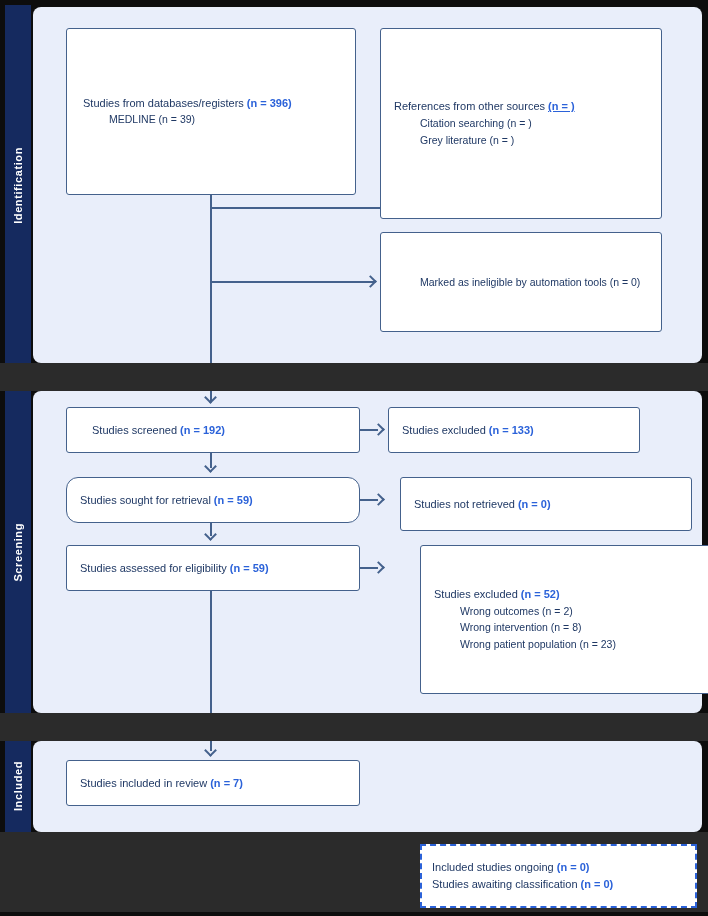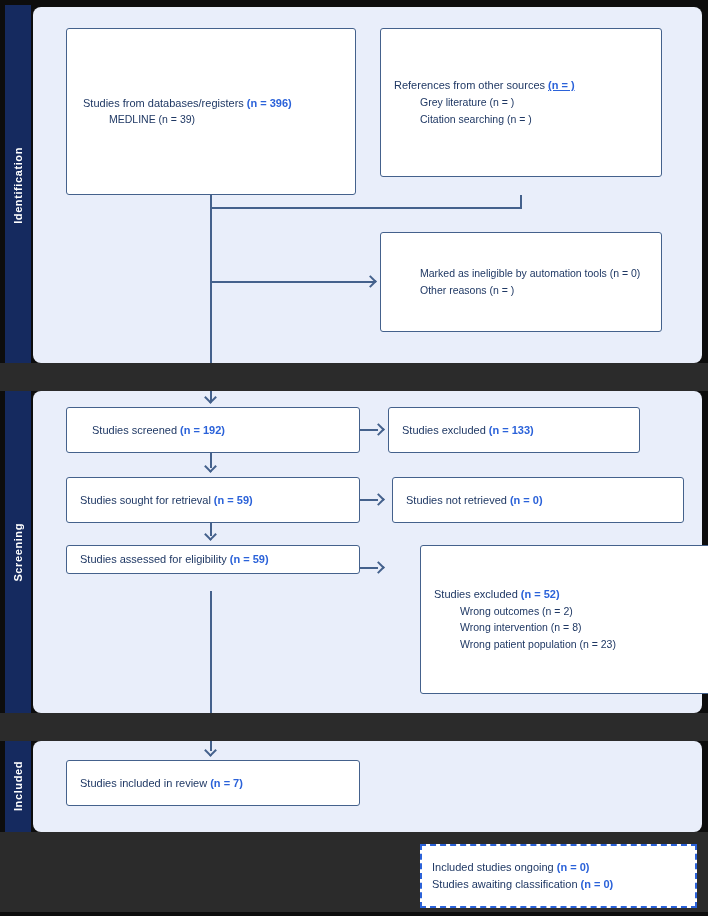--- a/index.html
+++ b/index.html
@@ -82,56 +82,55 @@
   <div class="sep" style="top:713px;height:28px;"></div>
   <div class="sep" style="top:832px;height:80px;"></div>
 
   <div class="box" style="left:66px;top:28px;width:290px;height:167px;padding-left:16px;">
     <div class="line">
       <span>Studies from databases/registers</span><span class="n">(n = 396)</span>
     </div>
     <div class="sub">MEDLINE (n = 39)</div>
   </div>
 
-  <div class="box" style="left:380px;top:28px;width:282px;height:149px;">
+  <div class="box" style="left:380px;top:28px;width:282px;height:191px;">
     <div class="line">
       <span>References from other sources</span><span class="n u">(n = )</span>
     </div>
+    <div class="sub">Citation searching (n = )</div>
     <div class="sub">Grey literature (n = )</div>
-    <div class="sub">Citation searching (n = )</div>
   </div>
 
   <div class="box" style="left:380px;top:232px;width:282px;height:100px;">
     <div class="sub">Marked as ineligible by automation tools (n = 0)</div>
-    <div class="sub">Other reasons (n = )</div>
   </div>
 
   <div class="box" style="left:66px;top:407px;width:294px;height:46px;padding-left:25px;">
     <div class="line">
       <span>Studies screened</span><span class="n">(n = 192)</span>
     </div>
   </div>
   <div class="box" style="left:388px;top:407px;width:252px;height:46px;">
     <div class="line">
       <span>Studies excluded</span><span class="n">(n = 133)</span>
     </div>
   </div>
 
-  <div class="box" style="left:66px;top:477px;width:294px;height:46px;">
+  <div class="box" style="left:66px;top:477px;width:294px;height:46px;border-radius:12px;">
     <div class="line">
       <span>Studies sought for retrieval</span><span class="n">(n = 59)</span>
     </div>
   </div>
-  <div class="box" style="left:392px;top:477px;width:292px;height:46px;">
+  <div class="box" style="left:400px;top:477px;width:292px;height:54px;">
     <div class="line">
       <span>Studies not retrieved</span><span class="n">(n = 0)</span>
     </div>
   </div>
 
-  <div class="box" style="left:66px;top:545px;width:294px;height:29px;">
+  <div class="box" style="left:66px;top:545px;width:294px;height:46px;">
     <div class="line">
       <span>Studies assessed for eligibility</span><span class="n">(n = 59)</span>
     </div>
   </div>
   <div class="box" style="left:388px;top:545px;width:348px;height:149px;margin-left:32px;">
     <div class="line">
       <span>Studies excluded</span><span class="n">(n = 52)</span>
     </div>
     <div class="sub">Wrong outcomes (n = 2)</div>
     <div class="sub">Wrong intervention (n = 8)</div>

